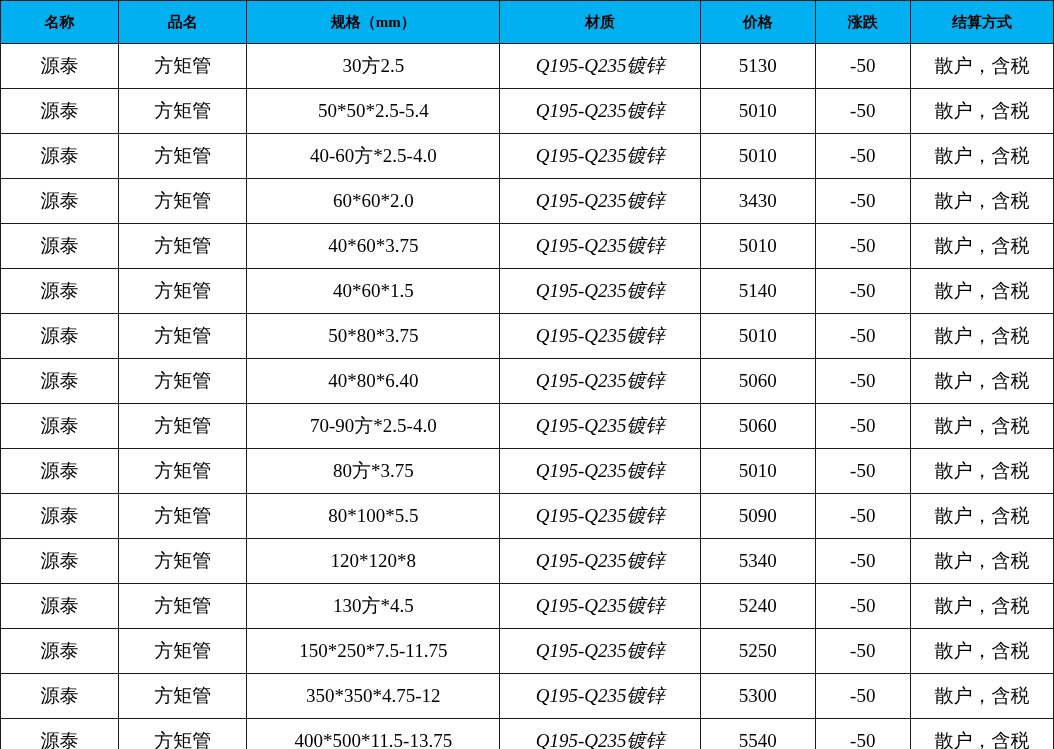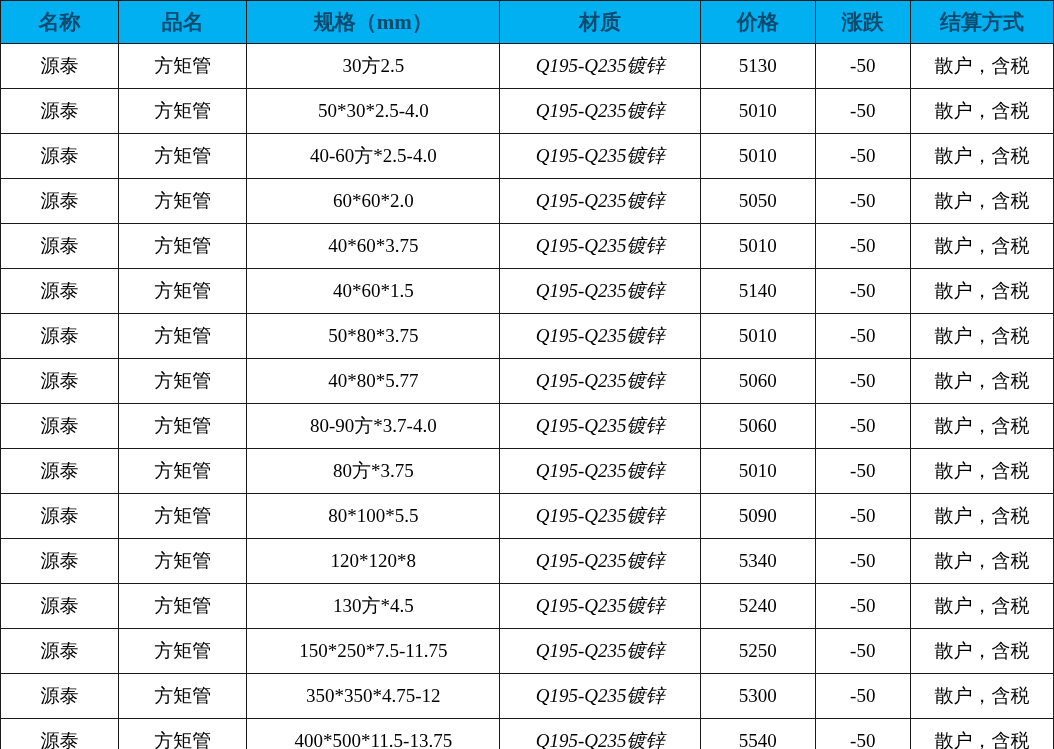--- a/index.html
+++ b/index.html
@@ -24,23 +24,23 @@
   table.price-table td {
     border: 1px solid #1a1a1a;
     text-align: center;
     vertical-align: middle;
     padding: 0;
     white-space: nowrap;
     overflow: hidden;
   }
   table.price-table thead th {
     background: #00b0f0;
-    color: #0c4a6e;
+    color: #000000;
     font-weight: bold;
-    font-size: 21px;
+    font-size: 15px;
     height: 42px;
   }
   table.price-table tbody td {
     background: #ffffff;
     font-size: 19px;
     height: 44px;
     font-weight: normal;
   }
   
   col.c0 { width: 118px; }
@@ -85,41 +85,41 @@
         <td>方矩管</td>
         <td class="cell-spec">30方2.5</td>
         <td class="cell-material">Q195-Q235镀锌</td>
         <td>5130</td>
         <td class="cell-change">-50</td>
         <td>散户，含税</td>
       </tr>
       <tr>
         <td>源泰</td>
         <td>方矩管</td>
-        <td class="cell-spec">50*30*2.5-4.0</td>
+        <td class="cell-spec">50*50*2.5-5.4</td>
         <td class="cell-material">Q195-Q235镀锌</td>
         <td>5010</td>
         <td class="cell-change">-50</td>
         <td>散户，含税</td>
       </tr>
       <tr>
         <td>源泰</td>
         <td>方矩管</td>
         <td class="cell-spec">40-60方*2.5-4.0</td>
         <td class="cell-material">Q195-Q235镀锌</td>
         <td>5010</td>
         <td class="cell-change">-50</td>
         <td>散户，含税</td>
       </tr>
       <tr>
         <td>源泰</td>
         <td>方矩管</td>
         <td class="cell-spec">60*60*2.0</td>
         <td class="cell-material">Q195-Q235镀锌</td>
-        <td>5050</td>
+        <td>3430</td>
         <td class="cell-change">-50</td>
         <td>散户，含税</td>
       </tr>
       <tr>
         <td>源泰</td>
         <td>方矩管</td>
         <td class="cell-spec">40*60*3.75</td>
         <td class="cell-material">Q195-Q235镀锌</td>
         <td>5010</td>
         <td class="cell-change">-50</td>
@@ -139,30 +139,30 @@
         <td>方矩管</td>
         <td class="cell-spec">50*80*3.75</td>
         <td class="cell-material">Q195-Q235镀锌</td>
         <td>5010</td>
         <td class="cell-change">-50</td>
         <td>散户，含税</td>
       </tr>
       <tr>
         <td>源泰</td>
         <td>方矩管</td>
-        <td class="cell-spec">40*80*5.77</td>
+        <td class="cell-spec">40*80*6.40</td>
         <td class="cell-material">Q195-Q235镀锌</td>
         <td>5060</td>
         <td class="cell-change">-50</td>
         <td>散户，含税</td>
       </tr>
       <tr>
         <td>源泰</td>
         <td>方矩管</td>
-        <td class="cell-spec">80-90方*3.7-4.0</td>
+        <td class="cell-spec">70-90方*2.5-4.0</td>
         <td class="cell-material">Q195-Q235镀锌</td>
         <td>5060</td>
         <td class="cell-change">-50</td>
         <td>散户，含税</td>
       </tr>
       <tr>
         <td>源泰</td>
         <td>方矩管</td>
         <td class="cell-spec">80方*3.75</td>
         <td class="cell-material">Q195-Q235镀锌</td>

